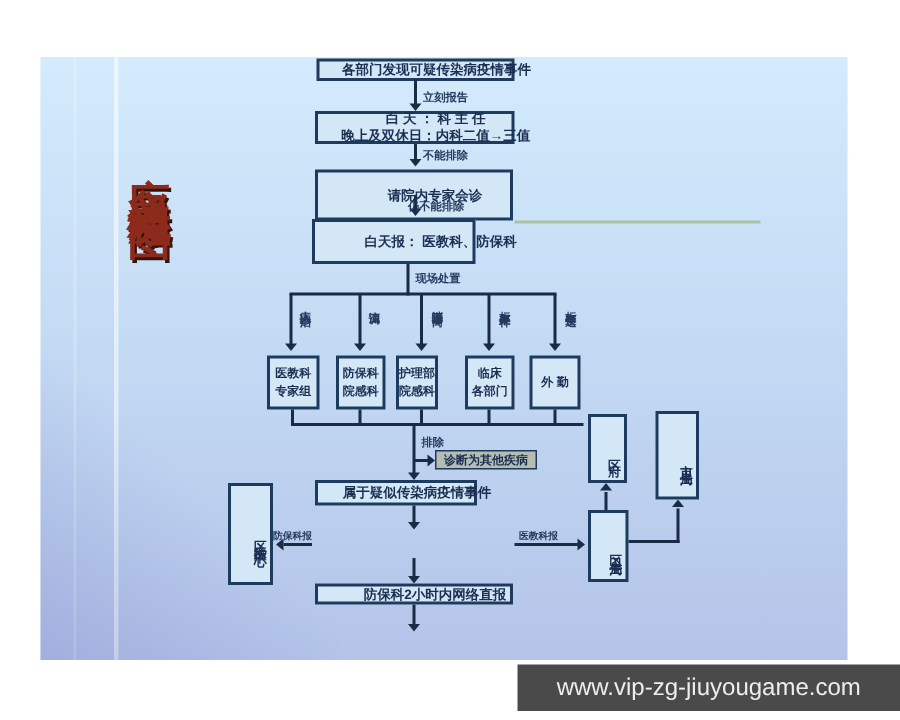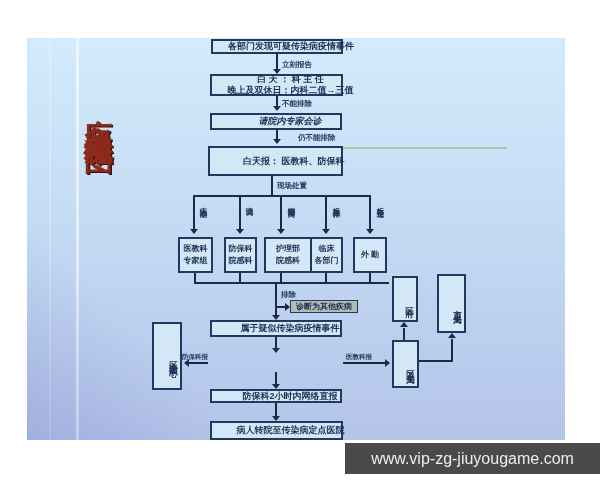--- a/index.html
+++ b/index.html
@@ -75,28 +75,28 @@
   <div class="abs lbl" style="left:282px;top:60px;">立刻报告</div>
 
   <div class="abs box" style="left:210px;top:74px;width:133px;height:22px;">
     <span class="bt">白 天 ： 科 主 任</span>
     <span class="bt">晚上及双休日：内科二值→三值</span>
   </div>
   <div class="abs ln" style="left:276px;top:96px;width:2px;height:11px;"></div>
   <div class="abs ah-d" style="left:273px;top:106px;"></div>
   <div class="abs lbl" style="left:282px;top:99px;">不能排除</div>
 
-  <div class="abs box" style="left:210px;top:113px;width:132px;height:17px;font-style:italic;">
+  <div class="abs box" style="left:210px;top:113px;width:132px;height:34px;">
     <span class="bt">请院内专家会诊</span>
   </div>
   <div class="abs ln" style="left:276px;top:130px;width:2px;height:10px;"></div>
   <div class="abs ah-d" style="left:273px;top:139px;"></div>
-  <div class="abs lbl" style="left:298px;top:133px;">仍不能排除</div>
+  <div class="abs lbl" style="left:272px;top:133px;">仍不能排除</div>
 
-  <div class="abs box" style="left:208px;top:146px;width:135px;height:30px;align-items:flex-start;padding-left:5px;">
+  <div class="abs box" style="left:208px;top:146px;width:109px;height:30px;align-items:flex-start;padding-left:5px;">
     <span class="bt">白天报： 医教科、防保科</span>
   </div>
   <div class="abs green" style="left:343px;top:147px;width:164px;height:2px;"></div>
 
   <div class="abs ln" style="left:271px;top:176px;width:2px;height:21px;"></div>
   <div class="abs lbl" style="left:277px;top:181px;">现场处置</div>
 
   <div class="abs ln" style="left:193px;top:195px;width:178px;height:2px;"></div>
 
   <div class="abs ln" style="left:193px;top:196px;width:2px;height:34px;"></div>
@@ -117,21 +117,21 @@
   <div class="abs vlabel" style="left:375px;top:201px;">标本运送</div>
 
   <div class="abs box" style="left:178px;top:237px;width:35px;height:36px;">
     <span class="sb">医教科</span>
     <span class="sb">专家组</span>
   </div>
   <div class="abs box" style="left:224px;top:237px;width:33px;height:36px;">
     <span class="sb">防保科</span>
     <span class="sb">院感科</span>
   </div>
-  <div class="abs box" style="left:264px;top:237px;width:48px;height:36px;">
+  <div class="abs box" style="left:264px;top:237px;width:28px;height:36px;">
     <span class="sb">护理部</span>
     <span class="sb">院感科</span>
   </div>
   <div class="abs box" style="left:353px;top:237px;width:34px;height:36px;">
     <span class="sb">外 勤</span>
   </div>
   <div class="abs box" style="left:310px;top:237px;width:33px;height:36px;">
     <span class="sb">临床</span>
     <span class="sb">各部门</span>
   </div>
@@ -146,21 +146,21 @@
   <div class="abs ln" style="left:275px;top:283px;width:2px;height:33px;"></div>
   <div class="abs ah-d" style="left:272px;top:315px;"></div>
   <div class="abs lbl" style="left:281px;top:290px;">排除</div>
 
   <div class="abs ln" style="left:276px;top:306px;width:10px;height:2px;"></div>
   <div class="abs ah-r" style="left:285px;top:303px;"></div>
   <div class="abs box" id="box-other" style="left:290px;top:300px;width:68px;height:13px;">
     <span>诊断为其他疾病</span>
   </div>
 
-  <div class="abs box" style="left:210px;top:320px;width:132px;height:17px;">
+  <div class="abs box" style="left:210px;top:320px;width:108px;height:17px;">
     <span class="bt">属于疑似传染病疫情事件</span>
   </div>
   <div class="abs ln" style="left:275px;top:337px;width:2px;height:12px;"></div>
   <div class="abs ah-d" style="left:272px;top:348px;"></div>
 
 
   <div class="abs ln" style="left:189px;top:362px;width:19px;height:2px;"></div>
   <div class="abs ah-l" style="left:184px;top:359px;"></div>
   <div class="abs lbl-sm" style="left:182px;top:353px;">防保科报</div>
   <div class="abs vbox" style="left:152px;top:322px;width:30px;height:68px;">区疾控中心</div>
@@ -170,23 +170,20 @@
   <div class="abs lbl-sm" style="left:346px;top:353px;">医教科报</div>
 
   <div class="abs ln" style="left:275px;top:372px;width:2px;height:13px;"></div>
   <div class="abs ah-d" style="left:272px;top:384px;"></div>
   <div class="abs box" style="left:210px;top:389px;width:132px;height:14px;">
     <span class="bt">防保科2小时内网络直报</span>
   </div>
 
   <div class="abs ln" style="left:275px;top:403px;width:2px;height:14px;"></div>
   <div class="abs ah-d" style="left:272px;top:416px;"></div>
-  <div class="abs box" style="left:210px;top:421px;width:133px;height:19px;">
-    <span class="bt">病人转院至传染病定点医院</span>
-  </div>
 
   <div class="abs vbox" style="left:392px;top:276px;width:26px;height:46px;">区府</div>
   <div class="abs vbox" style="left:437px;top:274px;width:29px;height:59px;">市卫生局</div>
   <div class="abs vbox" style="left:392px;top:340px;width:27px;height:48px;">区卫生局</div>
 
   <div class="abs ln" style="left:403px;top:328px;width:2px;height:12px;"></div>
   <div class="abs ah-u" style="left:400px;top:322px;"></div>
 
   <div class="abs ln" style="left:419px;top:360px;width:34px;height:2px;"></div>
   <div class="abs ln" style="left:451px;top:339px;width:2px;height:23px;"></div>

